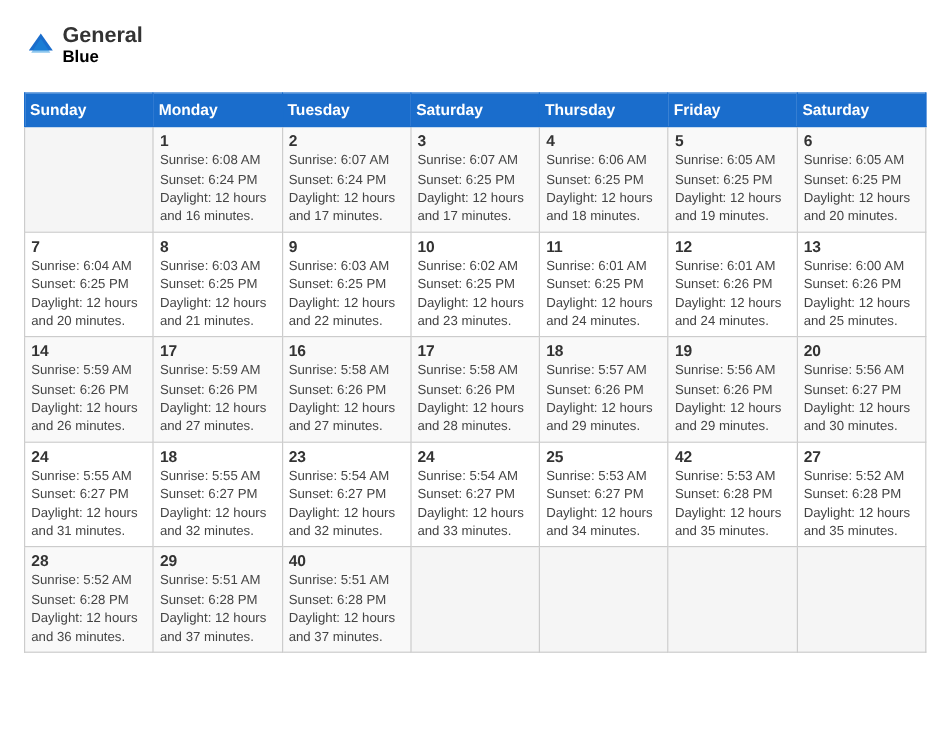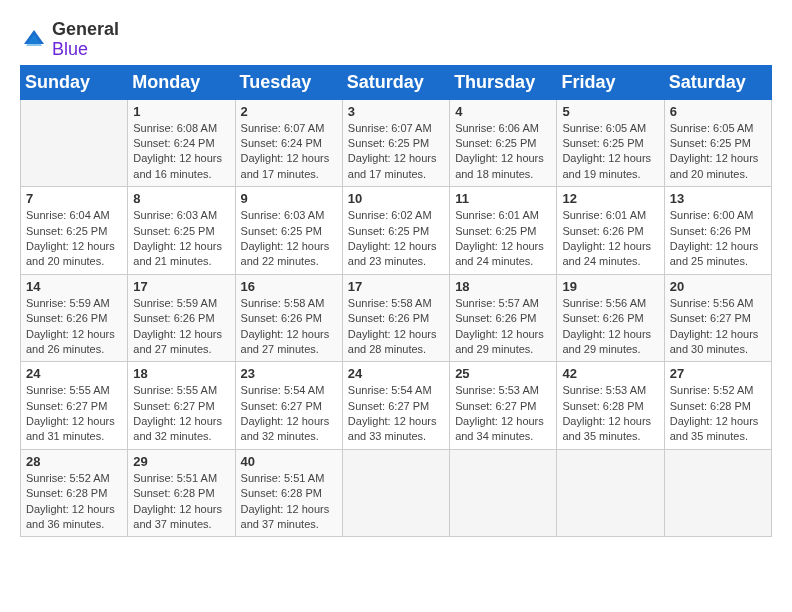--- a/index.html
+++ b/index.html
@@ -7,41 +7,41 @@
       font-family: Arial, sans-serif;
       background: #fff;
       width: 792px;
       min-height: 612px;
       padding: 20px;
     }
     .header {
       display: flex;
       justify-content: space-between;
       align-items: flex-start;
-      margin-bottom: 5px;
+      margin-bottom: 22px;
     }
     .logo {
       display: flex;
       align-items: center;
       gap: 4px;
     }
     .logo-text {
       display: flex;
       flex-direction: column;
       line-height: 1.1;
     }
     .logo-general {
       font-size: 18px;
       font-weight: bold;
       color: #333;
     }
     .logo-blue {
-      font-size: 18px;
-      font-weight: normal;
-      color: #6d28d9;
+      font-size: 14px;
+      font-weight: bold;
+      color: #000000;
     }
     .logo-icon {
       width: 28px;
       height: 28px;
     }
     .title-block {
       text-align: right;
     }
     .month-title {
       font-size: 36px;
@@ -53,21 +53,21 @@
       color: #555;
     }
     table {
       width: 100%;
       border-collapse: collapse;
       table-layout: fixed;
     }
     thead tr th {
       background-color: #1a6dcc;
       color: #fff;
-      font-size: 18px;
+      font-size: 13px;
       font-weight: bold;
       padding: 6px 4px;
       text-align: left;
       border: 1px solid #1a6dcc;
     }
     tbody tr td {
       border: 1px solid #ccc;
       vertical-align: top;
       padding: 4px 5px;
       height: 85px;

